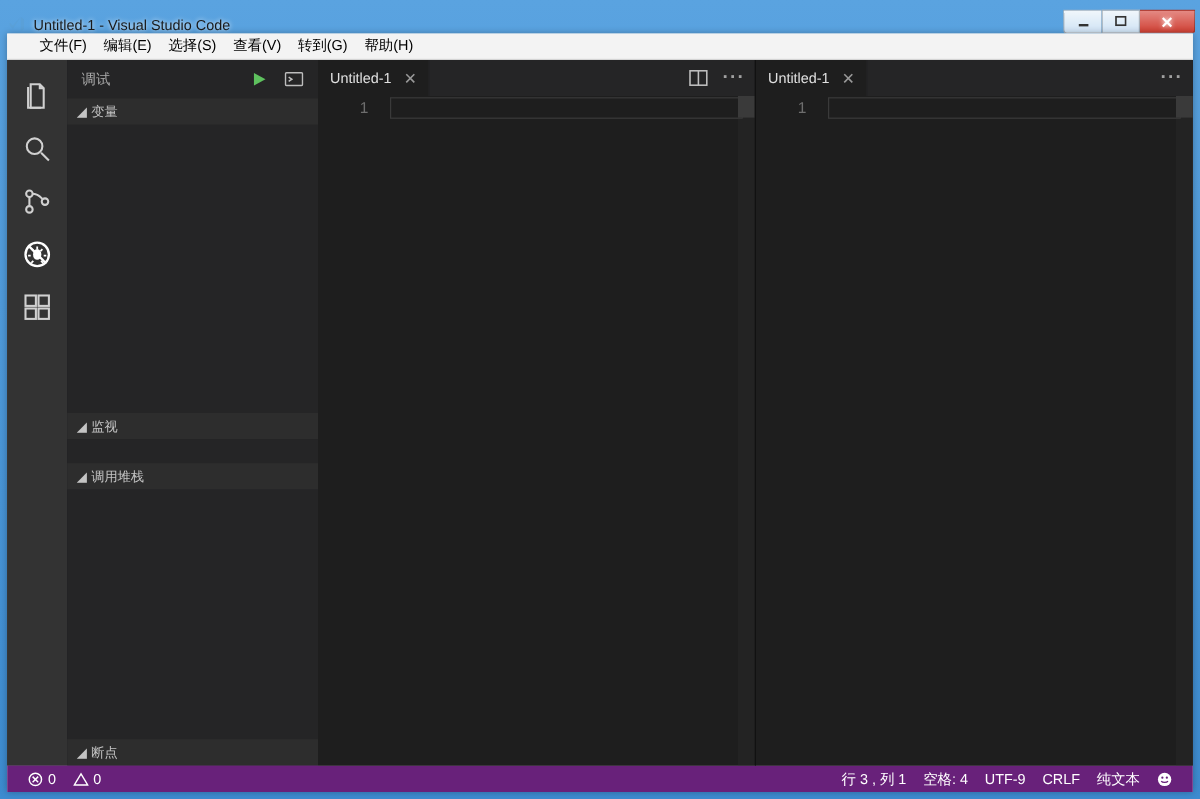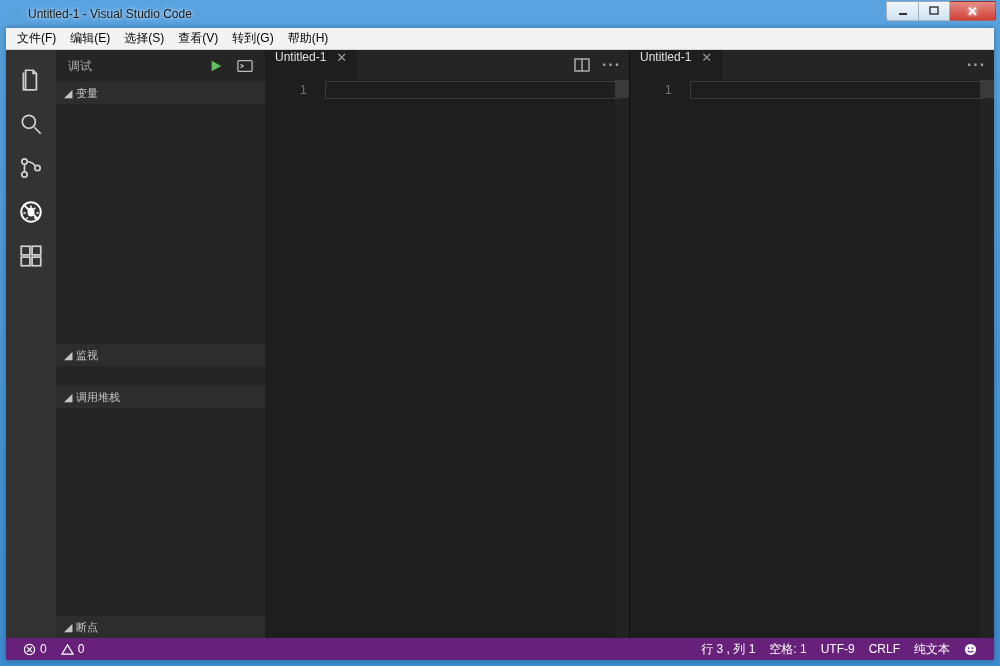--- a/index.html
+++ b/index.html
@@ -1,33 +1,33 @@
 <!DOCTYPE html>
 <html><head>
 <meta charset="utf-8">
 <style>
 * { margin: 0; padding: 0; box-sizing: border-box; font-family: "Segoe UI", "Microsoft YaHei", sans-serif; }
 body { width: 1000px; height: 666px; overflow: hidden; background: #000; }
 
 
 .win7-frame { width: 1000px; height: 666px; background: linear-gradient(#5aa3e0, #3d8bd0); padding: 0; display: flex; flex-direction: column; }
-.win7-title { height: 28px; display: flex; align-items: center; padding: 0 6px; color: #1a1a1a; font-size: 12px; text-shadow: 0 0 4px #fff; }
+.win7-title { height: 28px; display: flex; align-items: flex-end; padding: 0 6px; color: #1a1a1a; font-size: 12px; text-shadow: 0 0 4px #fff; }
 .win7-title .vs-logo { width: 16px; height: 16px; margin-right: 6px; display: inline-flex; align-items: center; justify-content: center; }
 .win7-title .spacer { flex: 1; }
 .win7-btns { display: flex; gap: 0; margin-right: -2px; margin-top: -6px; }
 .win7-btn { width: 32px; height: 20px; border: 1px solid rgba(0,0,0,.25); background: linear-gradient(#f0f6fb,#cfe3f5); display: flex; align-items: center; justify-content: center; font-size: 11px; color: #222; cursor: default; }
 .win7-btn.min { border-radius: 0 0 0 3px; border-right: none; }
 .win7-btn.max { }
 .win7-btn.cls { background: linear-gradient(#e48a84,#d04034); color: #fff; border-radius: 0 0 3px 0; width: 46px; border-left: none; }
 .win7-btn.cls span { font-weight: bold; font-size: 13px; }
 
 .client { flex: 1; margin: 0 6px 6px 6px; background: #fff; display: flex; flex-direction: column; box-shadow: 0 0 6px rgba(0,0,0,.3); }
 
 
-.menubar { height: 22px; background: #f3f3f3; border-bottom: 1px solid #d4d4d4; display: flex; align-items: center; padding: 0 4px; font-size: 12px; }
+.menubar { height: 22px; background: #f3f3f3; border-bottom: 1px solid #d4d4d4; display: flex; align-items: center; padding: 0 20px; font-size: 12px; }
 .menubar .mi { padding: 2px 7px; cursor: default; }
 
 
 .vsc { flex: 1; display: flex; background: #1e1e1e; color: #ccc; min-height: 0; }
 
 
 .actbar { width: 50px; background: #333333; display: flex; flex-direction: column; align-items: center; padding-top: 8px; }
 .actbar .ab { width: 50px; height: 44px; display: flex; align-items: center; justify-content: center; cursor: default; }
 .actbar .ab svg { width: 26px; height: 26px; }
 .actbar .ab.active { }
@@ -46,21 +46,21 @@
 .sec-body { background: #252526; }
 .sec-body.h40 { height: 240px; }
 .sec-body.h20 { height: 20px; }
 .sec-body.h160 { flex: 1; }
 
 
 .editors { flex: 1; display: flex; min-width: 0; }
 .egroup { flex: 1; display: flex; flex-direction: column; background: #1e1e1e; min-width: 0; position: relative; }
 .egroup + .egroup { border-left: 1px solid #111; }
 .tabbar { height: 30px; background: #252526; display: flex; align-items: stretch; }
-.tab { display: flex; padding: 0 10px; background: #1e1e1e; color: #e0e0e0; font-size: 12px; border-right: 1px solid #252526; gap: 10px; cursor: default; }
+.tab { display: flex; align-items: center; padding: 0 10px; background: #1e1e1e; color: #e0e0e0; font-size: 12px; border-right: 1px solid #252526; gap: 10px; cursor: default; }
 .tab .x { color: #999; font-size: 13px; }
 .tabbar .sp { flex: 1; }
 .tabbar .tact { display: flex; align-items: center; padding: 0 8px; gap: 12px; color: #a0a0a0; }
 .tabbar .tact svg { width: 16px; height: 16px; display: block; }
 .dots { letter-spacing: 1px; font-weight: bold; cursor: default; }
 .eview { flex: 1; display: flex; position: relative; font-family: Consolas, monospace; font-size: 13px; }
 .gutter { width: 60px; text-align: right; color: #6e6e6e; padding: 2px 18px 0 0; user-select: none; }
 .etext { flex: 1; color: #d4d4d4; padding-top: 2px; position: relative; }
 .etext .curline { position: absolute; left: 0; right: 10px; top: 1px; height: 18px; border: 1px solid #3a3a3a; }
 .mini { position: absolute; top: 0; right: 0; width: 14px; height: 100%; background: rgba(50,50,50,.3); }
@@ -258,21 +258,21 @@
         <svg viewBox="0 0 14 14">
             <path d="M7 2l6 10H1z" fill="none" stroke="#fff" stroke-width="1.3"></path>
           </svg>
         <span>0</span>
       </div>
       <span class="sp"></span>
       <div class="sitem">
           <span>行 3 , 列 1</span>
         </div>
       <div class="sitem">
-          <span>空格: 1</span>
+          <span>空格: 4</span>
         </div>
       <div class="sitem">
           <span>UTF-9</span>
         </div>
       <div class="sitem">
           <span>CRLF</span>
         </div>
       <div class="sitem">
           <span>纯文本</span>
         </div>

